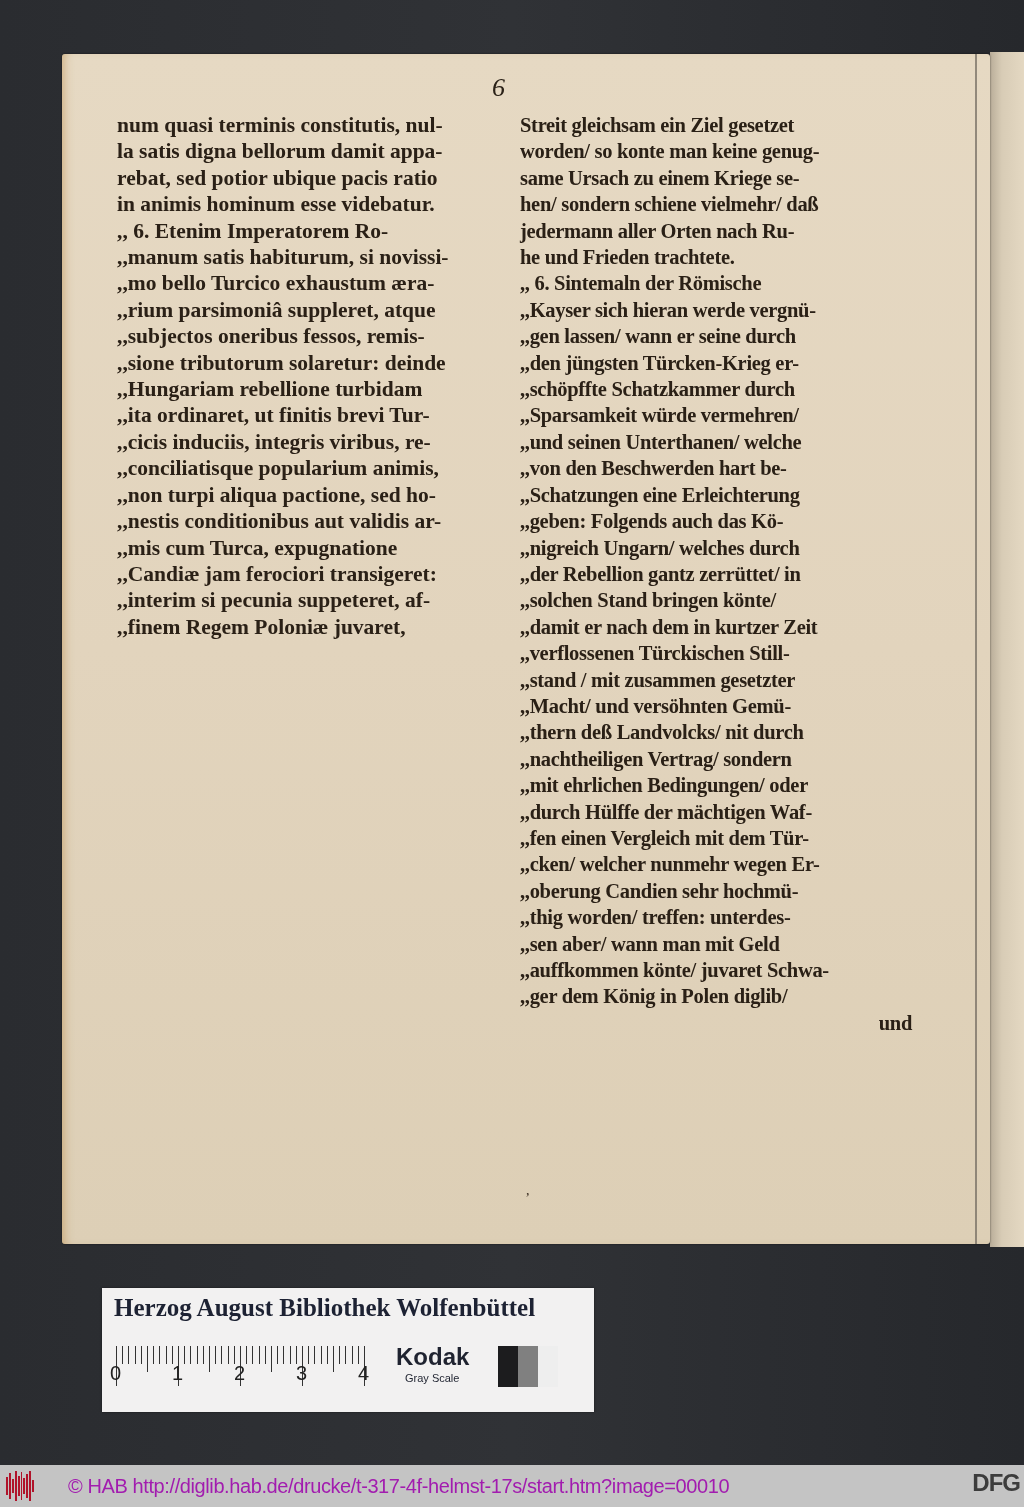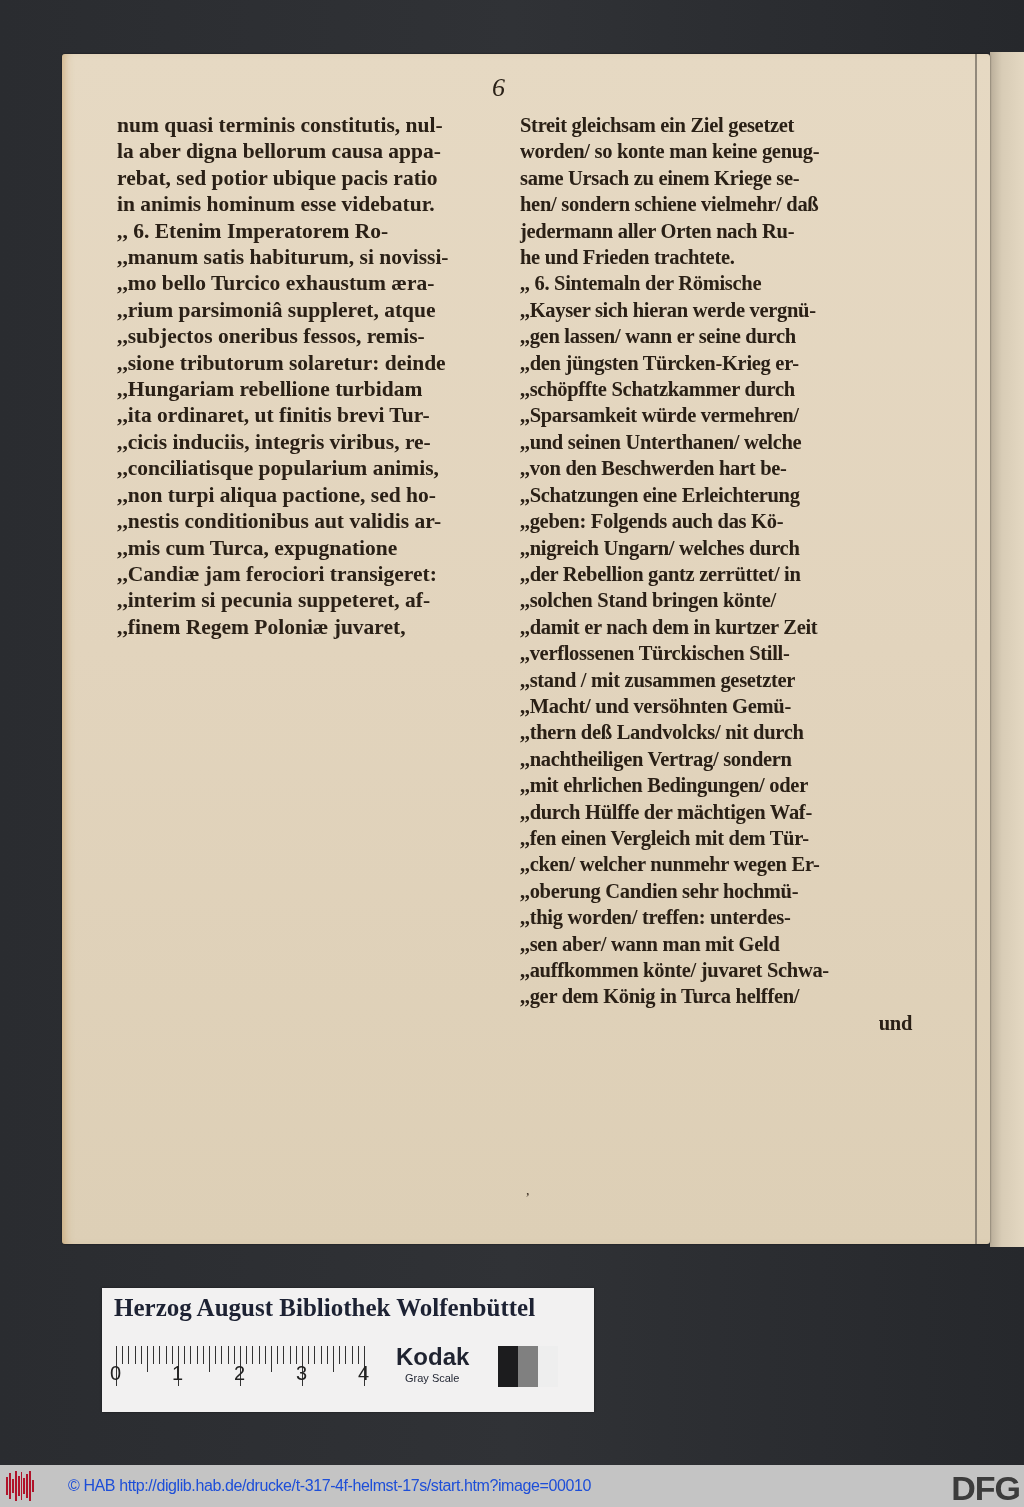--- a/index.html
+++ b/index.html
@@ -72,43 +72,43 @@
   .swatch { width: 20px; height: 41px; }
 
   
   .footer {
     position: absolute; left: 0; top: 1465px; width: 1024px; height: 42px;
     background: #c4c4c4; display: flex; align-items: center;
   }
   .footer-logo { width: 28px; height: 30px; margin-left: 6px; display: flex; gap: 1px; align-items: center; }
   .footer-logo span { display: block; width: 2px; background: #b0132a; }
   .footer-text {
-    margin-left: 34px; font-family: "Liberation Sans", sans-serif; font-size: 16px;
-    color: #1d4ed8; white-space: nowrap; letter-spacing: -0.4px;
+    margin-left: 34px; font-family: "Liberation Sans", sans-serif; font-size: 20px;
+    color: #a21caf; white-space: nowrap; letter-spacing: -0.4px;
   }
   .dfg {
     position: absolute; right: 4px; top: 4px;
-    font-family: "Liberation Sans", sans-serif; font-weight: bold; font-size: 34px;
+    font-family: "Liberation Sans", sans-serif; font-weight: bold; font-size: 24px;
     color: #3c3c3c; letter-spacing: -1px;
   }
 </style>
 </head>
 <body>
 
 <div class="backdrop"></div>
 <div class="next-page-strip"></div>
 
 <div class="page"></div>
 <div class="gutter-line"></div>
 
 <div class="page-number">6</div>
 
 <div class="col col-latin" id="latin">
     <span class="line">num quasi terminis constitutis, nul-</span>
-    <span class="line">la aber digna bellorum causa appa-</span>
+    <span class="line">la satis digna bellorum damit appa-</span>
     <span class="line">rebat, sed potior ubique pacis ratio</span>
     <span class="line">in animis hominum esse videbatur.</span>
     <span class="line">,,   6.  Etenim Imperatorem Ro-</span>
     <span class="line">,,manum satis habiturum, si novissi-</span>
     <span class="line">,,mo bello Turcico exhaustum æra-</span>
     <span class="line">,,rium parsimoniâ suppleret, atque</span>
     <span class="line">,,subjectos oneribus fessos, remis-</span>
     <span class="line">,,sione tributorum solaretur: deinde</span>
     <span class="line">,,Hungariam rebellione turbidam</span>
     <span class="line">,,ita ordinaret, ut finitis brevi Tur-</span>
@@ -148,21 +148,21 @@
     <span class="line">,,thern deß Landvolcks/ nit durch</span>
     <span class="line">,,nachtheiligen Vertrag/ sondern</span>
     <span class="line">,,mit ehrlichen Bedingungen/ oder</span>
     <span class="line">,,durch Hülffe der mächtigen Waf-</span>
     <span class="line">,,fen einen Vergleich mit dem Tür-</span>
     <span class="line">,,cken/ welcher nunmehr wegen Er-</span>
     <span class="line">,,oberung Candien sehr hochmü-</span>
     <span class="line">,,thig worden/ treffen: unterdes-</span>
     <span class="line">,,sen aber/ wann man mit Geld</span>
     <span class="line">,,auffkommen könte/ juvaret Schwa-</span>
-    <span class="line">,,ger dem König in Turca helffen/</span>
+    <span class="line">,,ger dem König in Polen diglib/</span>
     <span class="line right">und</span>
   </div>
 
 <div class="bottom-mark">,</div>
 
 <div class="scale-card">
   <div class="scale-title">Herzog August Bibliothek Wolfenbüttel</div>
   <div class="ruler" id="ruler">
       <div class="tick" style="left: 0px; height: 40px;"></div>
       <div class="tick" style="left: 6.2px; height: 18px;"></div>

